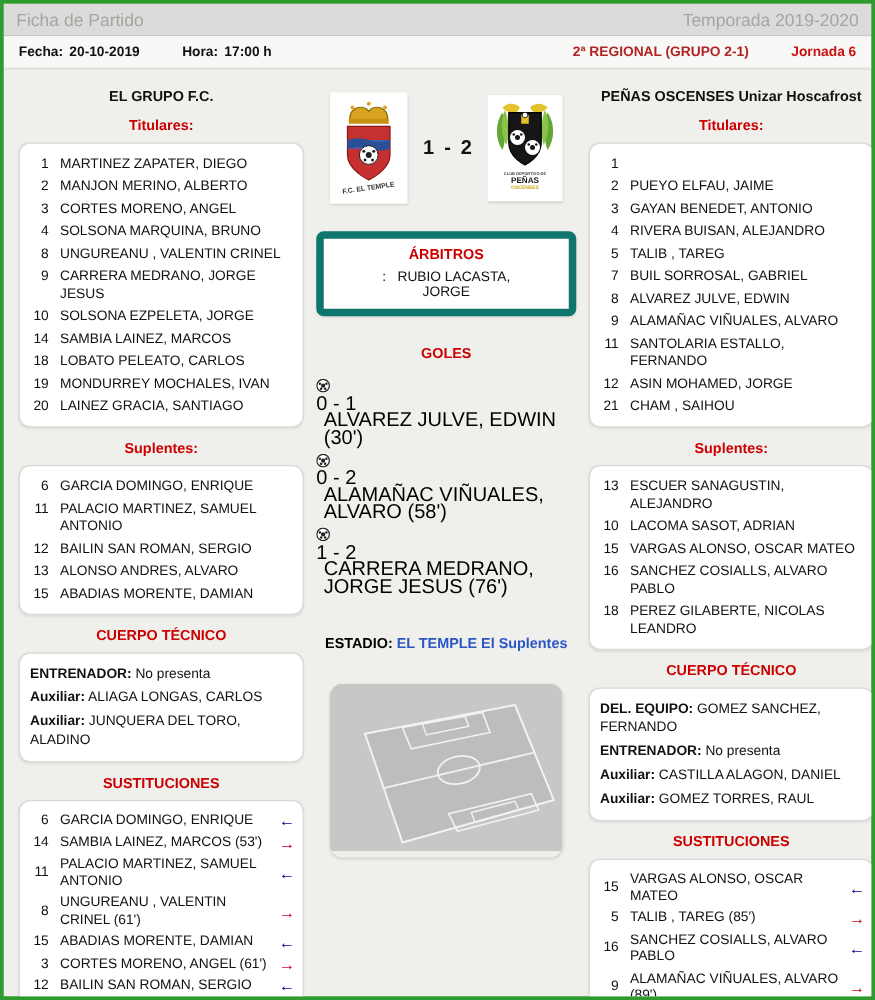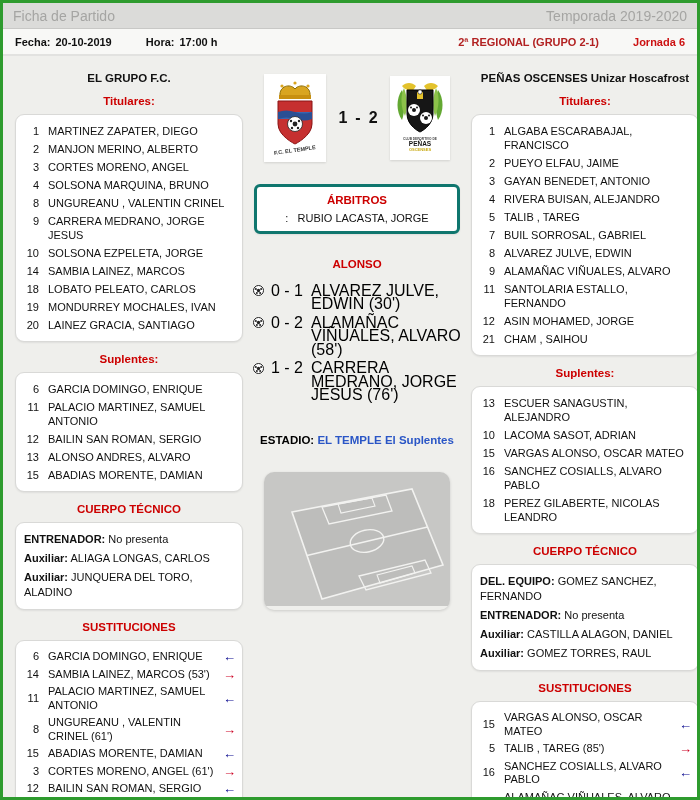--- a/index.html
+++ b/index.html
@@ -52,29 +52,29 @@
   .sub-row { display: flex; align-items: center; line-height: 13.5px; padding: 2px 0; }
   .sub-arrow { width: 18px; flex: none; text-align: right; font-weight: bold; font-size: 13px; }
   .sub-arrow.in::before  { content: "\2190"; color: #00008b; }
   .sub-arrow.out::before { content: "\2192"; color: #cc0022; }
 
   
   .score-row { display: flex; align-items: center; gap: 12px; margin-top: 14px; }
   .crest-card { background: #fff; box-shadow: 0 1px 2px rgba(0,0,0,0.12); padding: 2px; }
   .score { font-weight: bold; font-size: 16px; color: #111; display: flex; gap: 8px; }
   .arb-box {
-    background: #fff; border: 3px solid #0f766e; border-radius: 6px;
+    background: #fff; border: 6px solid #0f766e; border-radius: 6px;
     margin-top: 22px; padding: 7px 28px; text-align: center; min-width: 160px;
     box-shadow: 0 1px 2px rgba(0,0,0,0.07);
   }
   .arb-title { color: #cc0000; font-weight: bold; font-size: 11.5px; margin-bottom: 6px; }
   .arb-name { font-size: 11px; color: #111; }
   .goles-title { margin-top: 24px; }
   .goals { width: 208px; margin-top: 4px; }
-  .goal-row { display: flex; line-height: 13.5px; padding: 2.5px 0; align-items: flex-start; }
+  .goal-row { display: flex; line-height: 13.5px; padding: 2.5px 0; align-items: flex-start; flex-direction: column; }
   .goal-ball { flex: none; margin-right: 7px; margin-top: 0.5px; }
   .goal-score { flex: none; width: 34px; }
   .goal-player { flex: 1; padding-left: 6px; }
   .estadio { margin-top: 30px; font-size: 11.5px; font-weight: bold; }
   .estadio-link { color: #2a56c6; text-decoration: none; cursor: pointer; }
   .field-card { margin-top: 26px; border-radius: 10px; overflow: hidden; box-shadow: 0 1px 3px rgba(0,0,0,0.15); }
 </style>
 </head>
 <body>
 
@@ -325,21 +325,21 @@
     </div>
 
     <div class="arb-box">
       <div class="arb-title">ÁRBITROS</div>
       <div class="arb-name">
         <span>:</span>&nbsp;&nbsp;
         <span>RUBIO LACASTA, JORGE</span>
       </div>
     </div>
 
-    <div class="section-label goles-title">ALONSO</div>
+    <div class="section-label goles-title">GOLES</div>
     <div class="goals">
 
         <div class="goal-row">
           <span class="goal-ball">
             <svg width="11" height="11" viewBox="0 0 11 11">
               <circle cx="5.5" cy="5.5" r="5" fill="#ffffff" stroke="#222" stroke-width="1"></circle>
               <circle cx="5.5" cy="5.5" r="1.7" fill="#222"></circle>
               <circle cx="2.9" cy="4" r="1" fill="#222"></circle>
               <circle cx="8.1" cy="4" r="1" fill="#222"></circle>
               <circle cx="3.9" cy="8" r="1" fill="#222"></circle>
@@ -401,21 +401,20 @@
   </div>
 
   <div class="team-col">
     <div class="team-name">PEÑAS OSCENSES Unizar Hoscafrost</div>
 
     <div class="section-label">Titulares:</div>
     <div class="box">
 
         <div class="player-row">
           <span class="player-num">1</span>
-          <span class="player-name">ALGABA ESCARABAJAL, FRANCISCO</span>
         </div>
 
         <div class="player-row">
           <span class="player-num">2</span>
           <span class="player-name">PUEYO ELFAU, JAIME</span>
         </div>
 
         <div class="player-row">
           <span class="player-num">3</span>
           <span class="player-name">GAYAN BENEDET, ANTONIO</span>

